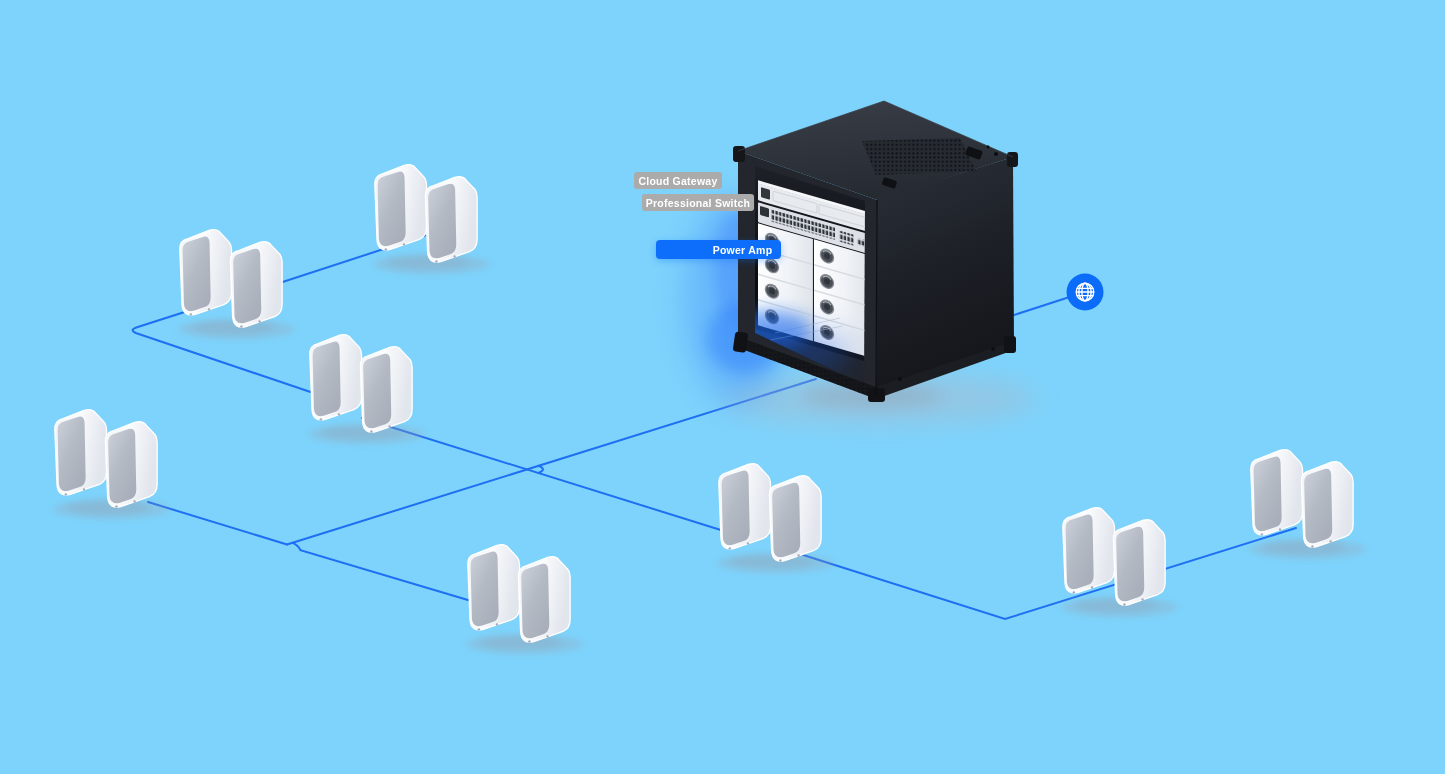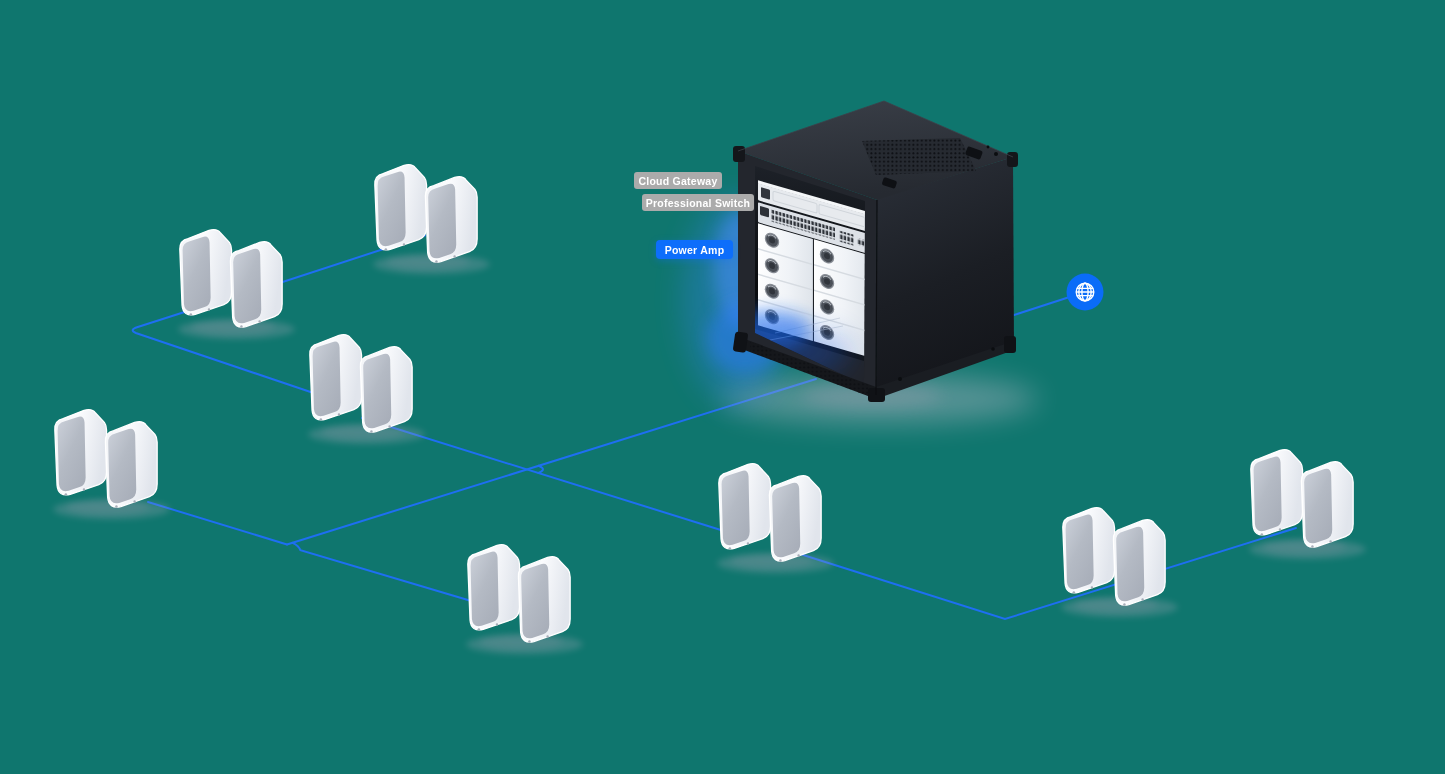--- a/index.html
+++ b/index.html
@@ -1,32 +1,32 @@
 <!DOCTYPE html>
 <html style="--cable: #1e6ff2; --badge-gray: #ababab; --badge-blue: #0d6efb; --globe-blue: #0a6cf8; --glow-blue: #2e7bfa; --rack-dark: #23262d; --speaker-grille: #b4bac4;"><head>
 <meta charset="utf-8">
 <style>
   html,body{margin:0;padding:0;background:#ffffff;}
   .stage{
-    position:relative;width:1445px;height:774px;background:#0f766e;
+    position:relative;width:1445px;height:774px;background:#7dd3fc;
     overflow:hidden;font-family:"Liberation Sans",sans-serif;
   }
   .stage > svg{position:absolute;left:0;top:0;}
   .cable{fill:none;stroke:var(--cable,#1e6ff2);stroke-width:2;stroke-linecap:round;}
   .badge{
     position:absolute;display:flex;align-items:center;justify-content:center;
     color:#ffffff;font-size:10.5px;font-weight:700;letter-spacing:.25px;
     border-radius:3px;white-space:nowrap;user-select:none;
   }
   .badge-gray{background:var(--badge-gray,#ababab);}
   .badge-blue{background:var(--badge-blue,#0d6efb);border-radius:4px;
     box-shadow:0 2px 7px rgba(13,110,251,.35);}
   #badge-cg{left:634px;top:172px;width:88px;height:17px;}
   #badge-ps{left:642px;top:194px;width:112px;height:17px;}
-  #badge-pa{left:656px;top:240px;width:77px;height:19px;}
+  #badge-pa{left:656px;top:240px;width:77px;height:19px;padding-left:48px;}
 </style>
 </head>
 <body>
 
 <div class="stage">
 
 <svg width="1445" height="774" viewBox="0 0 1445 774">
   <defs>
     <filter id="blur3" x="-60%" y="-60%" width="220%" height="220%">
           <feGaussianBlur stdDeviation="3"></feGaussianBlur>

